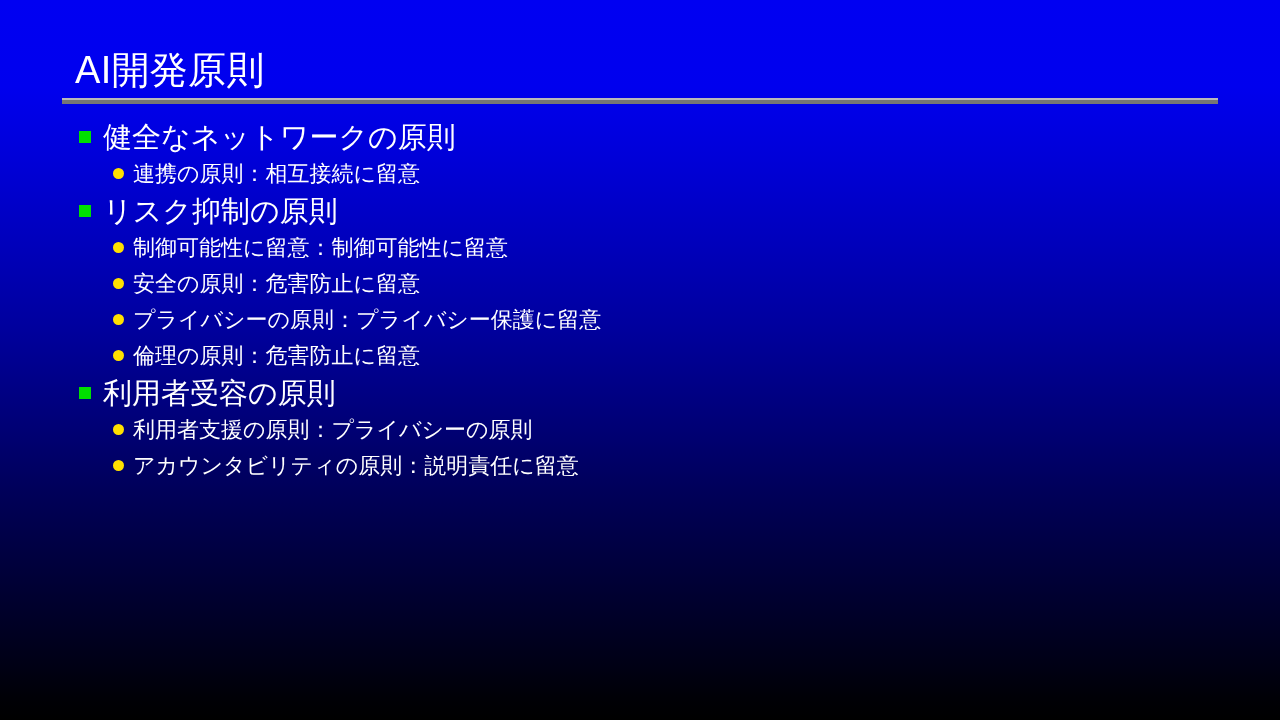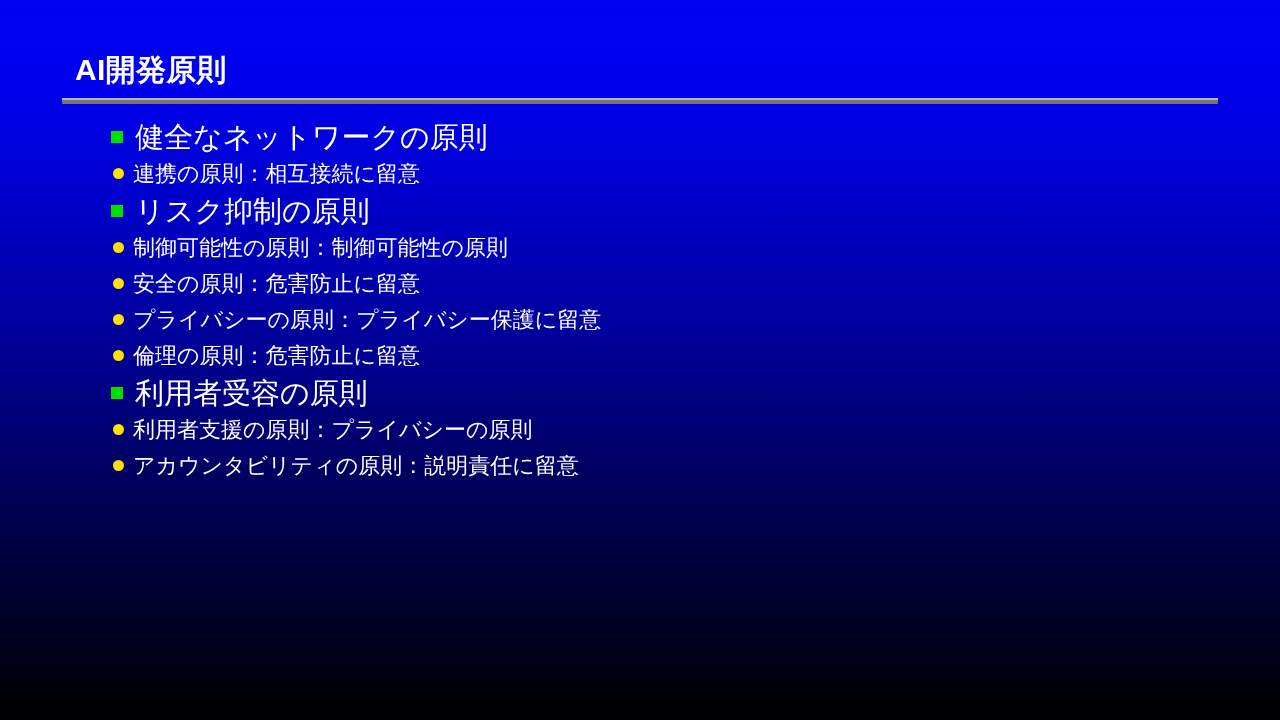--- a/index.html
+++ b/index.html
@@ -28,23 +28,23 @@
     font-family: "Liberation Sans", "DejaVu Sans", sans-serif;
     -webkit-font-smoothing: antialiased;
   }
 
   
   .title {
     position: absolute;
     left: 75px;
     top: 47px;
     color: #ffffff;
-    font-size: 30px;
+    font-size: 38px;
     line-height: 46px;
-    font-weight: 700;
+    font-weight: 400;
     letter-spacing: 0.3px;
     white-space: nowrap;
   }
   .title-rule {
     position: absolute;
     left: 62px;
     top: 98px;
     width: 1156px;
     height: 6px;
   }
@@ -65,21 +65,21 @@
     width: 1280px;
   }
 
   .group { display: block; }
 
   
   .l1 {
     position: relative;
     display: flex;
     align-items: flex-start;
-    padding-left: 111px;
+    padding-left: 79px;
     height: 38px;
   }
   .l1 .marker-sq {
     flex: 0 0 auto;
     width: 12px;
     height: 12px;
     background: #00e000;
     margin-top: 13px;
     margin-right: 12px;
     box-shadow: 0 0 0 0 transparent;
@@ -140,21 +140,21 @@
       </div>
     </div>
 
     <div class="group">
       <div class="l1">
         <span class="marker-sq"></span>
         <span class="l1-text">リスク抑制の原則</span>
       </div>
       <div class="l2">
         <span class="marker-dot"></span>
-        <span class="l2-text">制御可能性の原則：制御可能性の原則</span>
+        <span class="l2-text">制御可能性に留意：制御可能性に留意</span>
       </div>
       <div class="l2">
         <span class="marker-dot"></span>
         <span class="l2-text">安全の原則：危害防止に留意</span>
       </div>
       <div class="l2">
         <span class="marker-dot"></span>
         <span class="l2-text">プライバシーの原則：プライバシー保護に留意</span>
       </div>
       <div class="l2">

